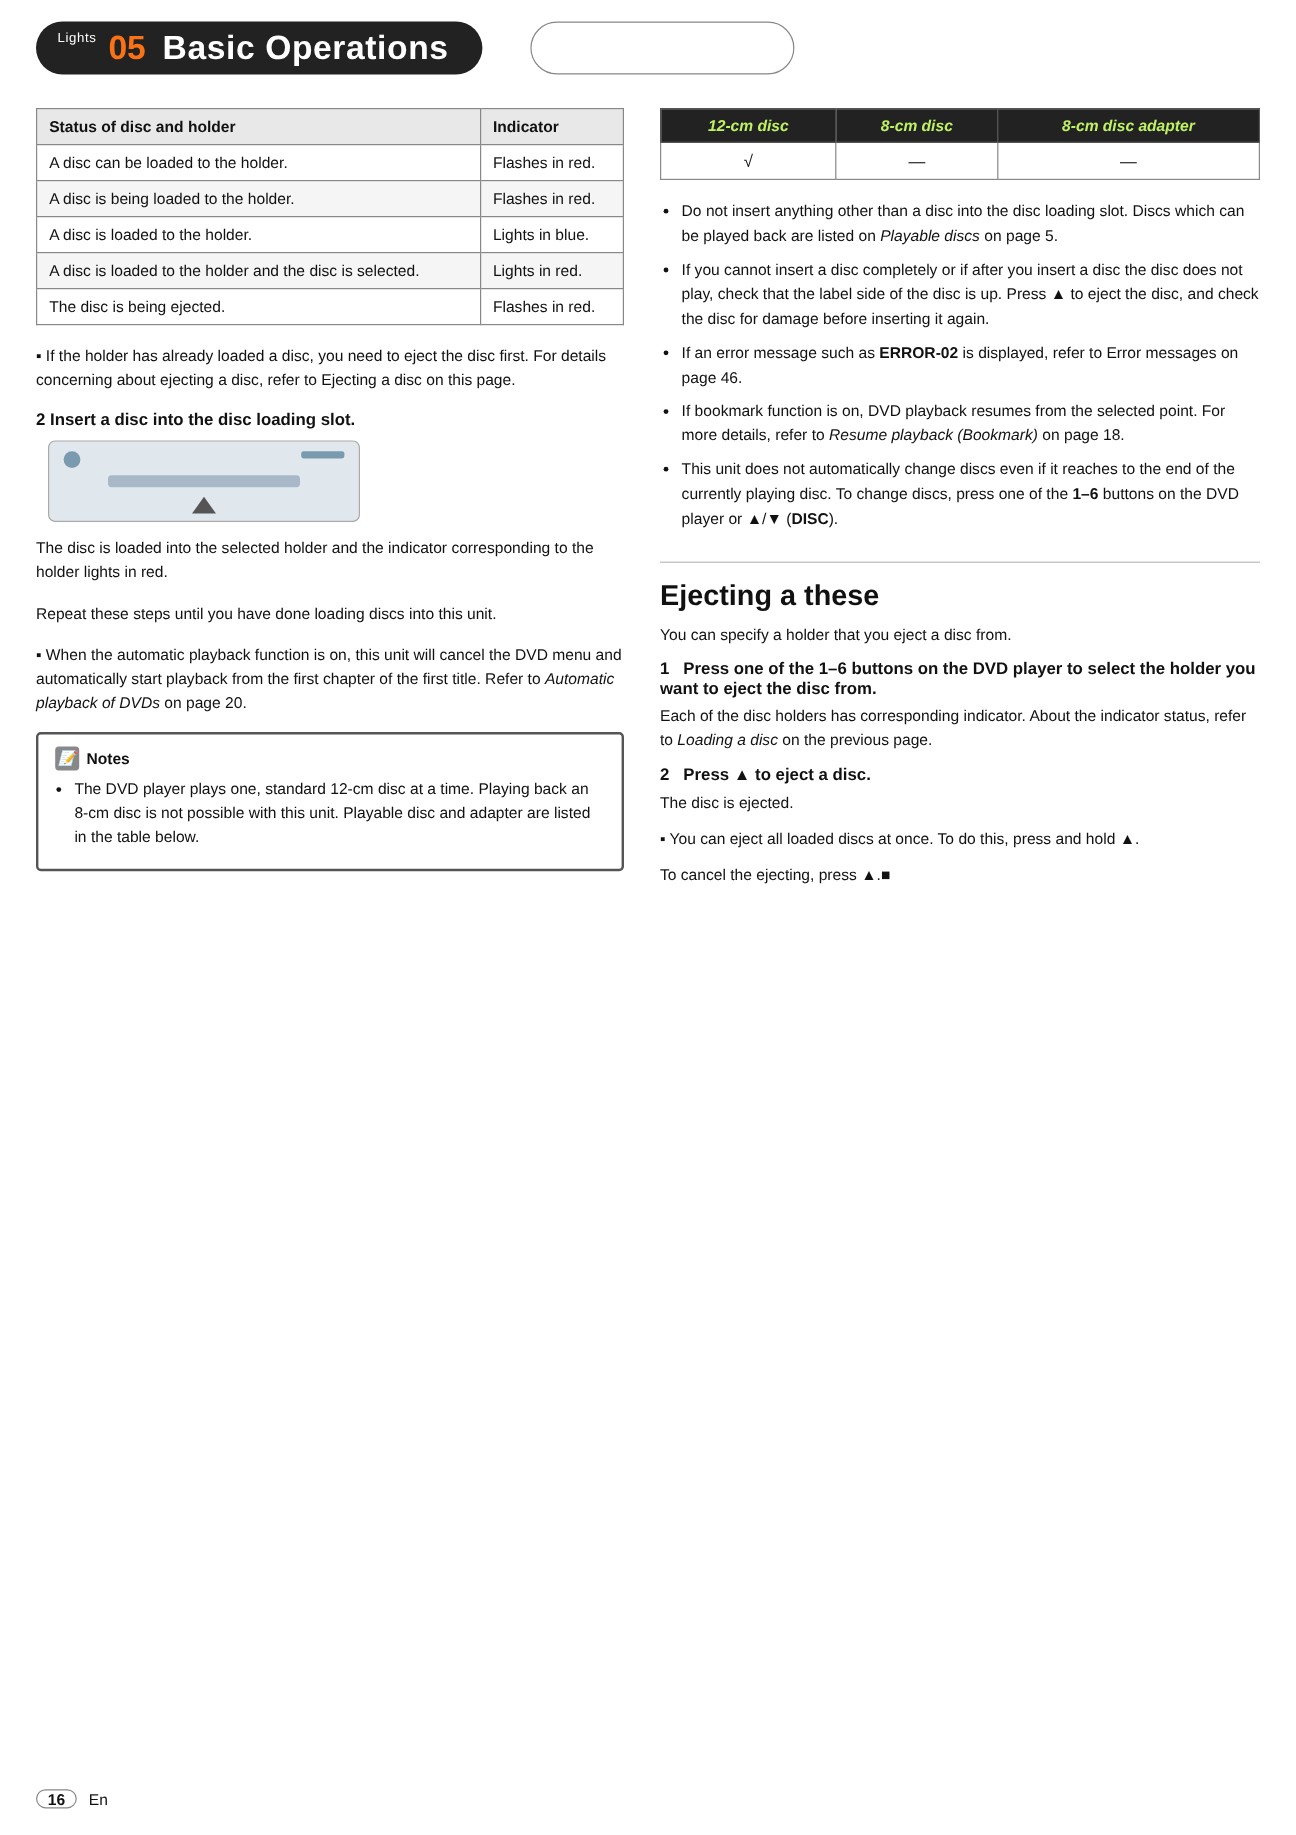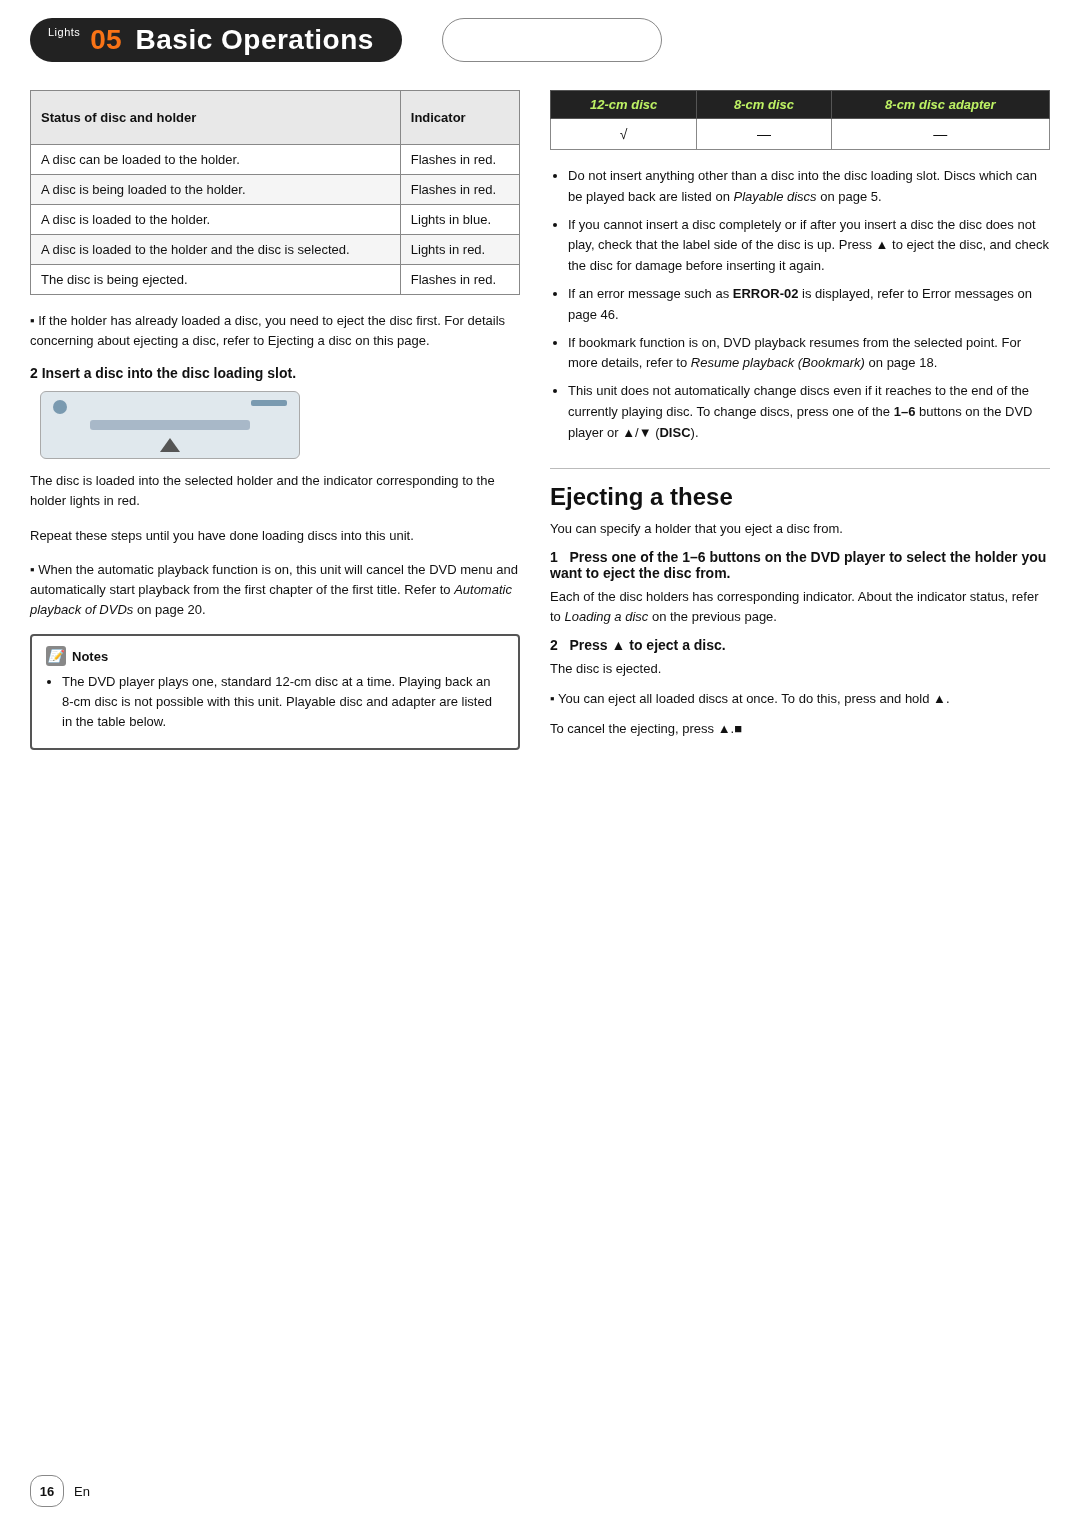--- a/index.html
+++ b/index.html
@@ -75,21 +75,21 @@
     .status-table {
       width: 100%;
       border-collapse: collapse;
       margin-bottom: 16px;
       border: 1.5px solid #888;
     }
     .status-table th {
       background: #e8e8e8;
       font-weight: bold;
       font-size: 13px;
-      padding: 19px 10px;
+      padding: 7px 10px;
       border: 1.5px solid #888;
       text-align: left;
       vertical-align: top;
     }
     .status-table td {
       padding: 7px 10px;
       border: 1.5px solid #888;
       font-size: 13px;
       vertical-align: top;
     }
@@ -267,21 +267,21 @@
     .page-footer {
       position: absolute;
       bottom: 22px;
       left: 30px;
       display: flex;
       align-items: center;
       gap: 10px;
     }
     .page-num-circle {
       width: 34px;
-      height: 32px;
+      height: 16px;
       border: 1.5px solid #888;
       border-radius: 12px;
       display: flex;
       align-items: center;
       justify-content: center;
       font-size: 13px;
       font-weight: bold;
     }
     .page-lang {
       font-size: 13px;

